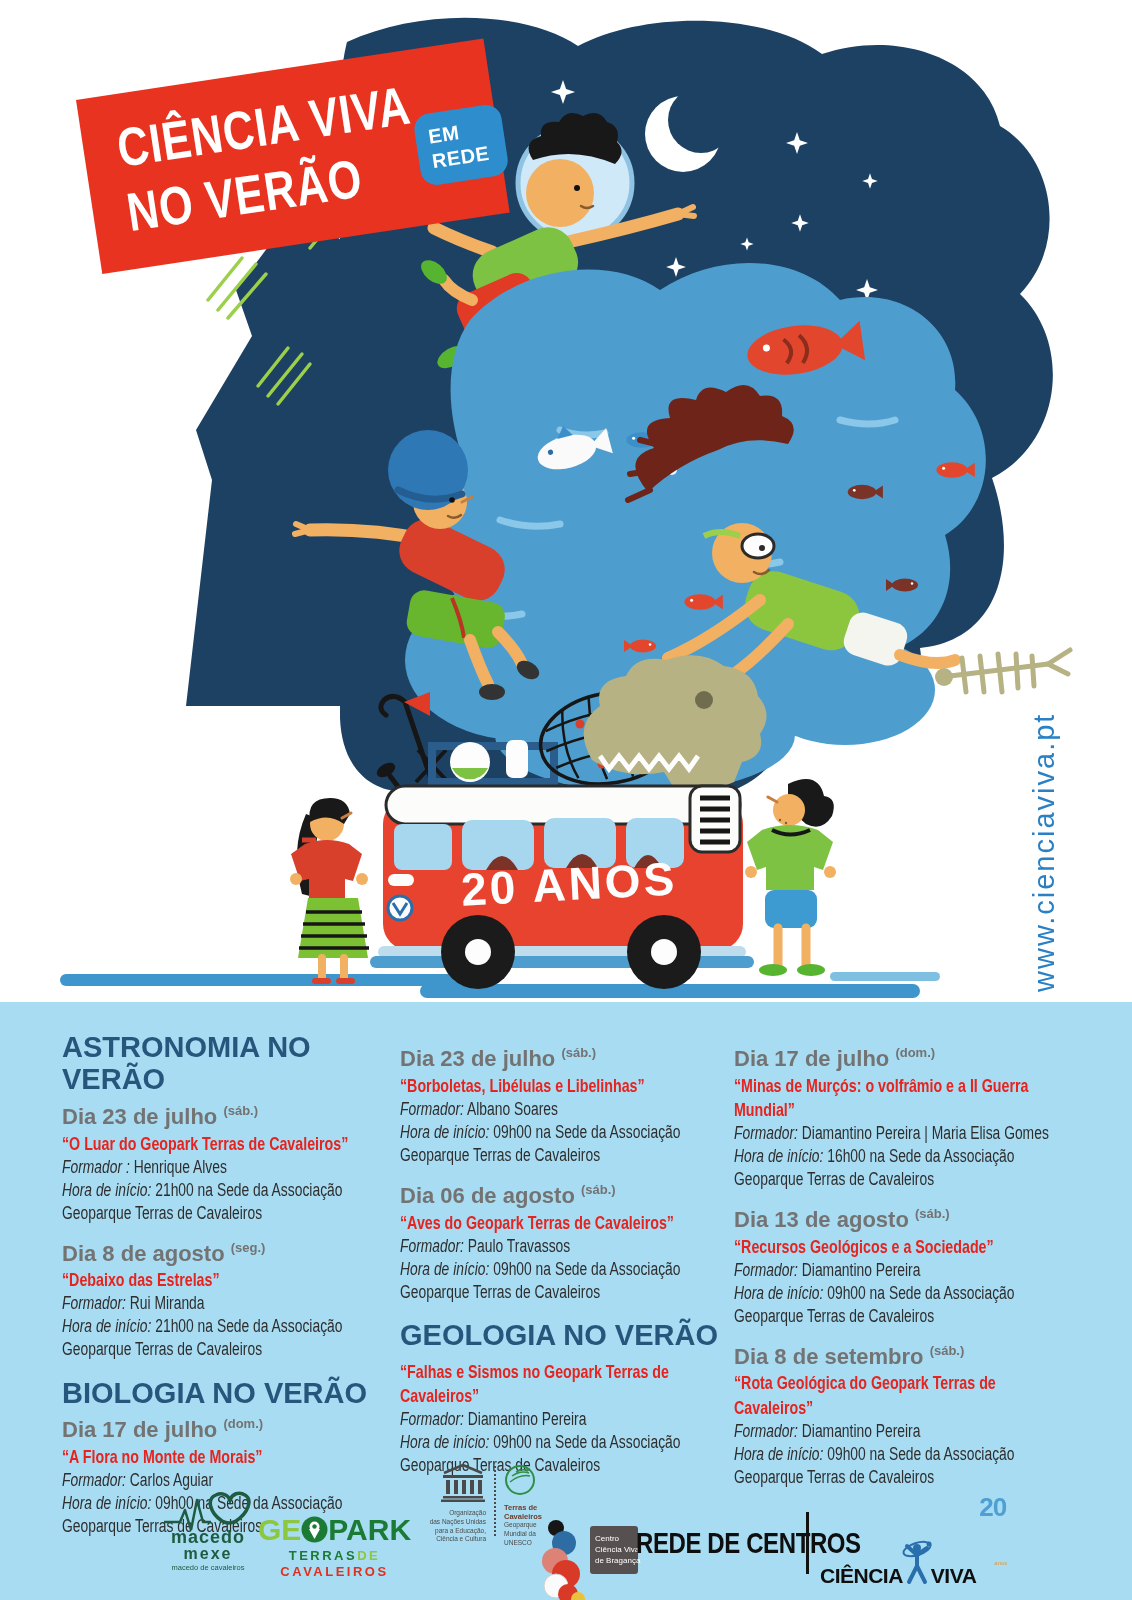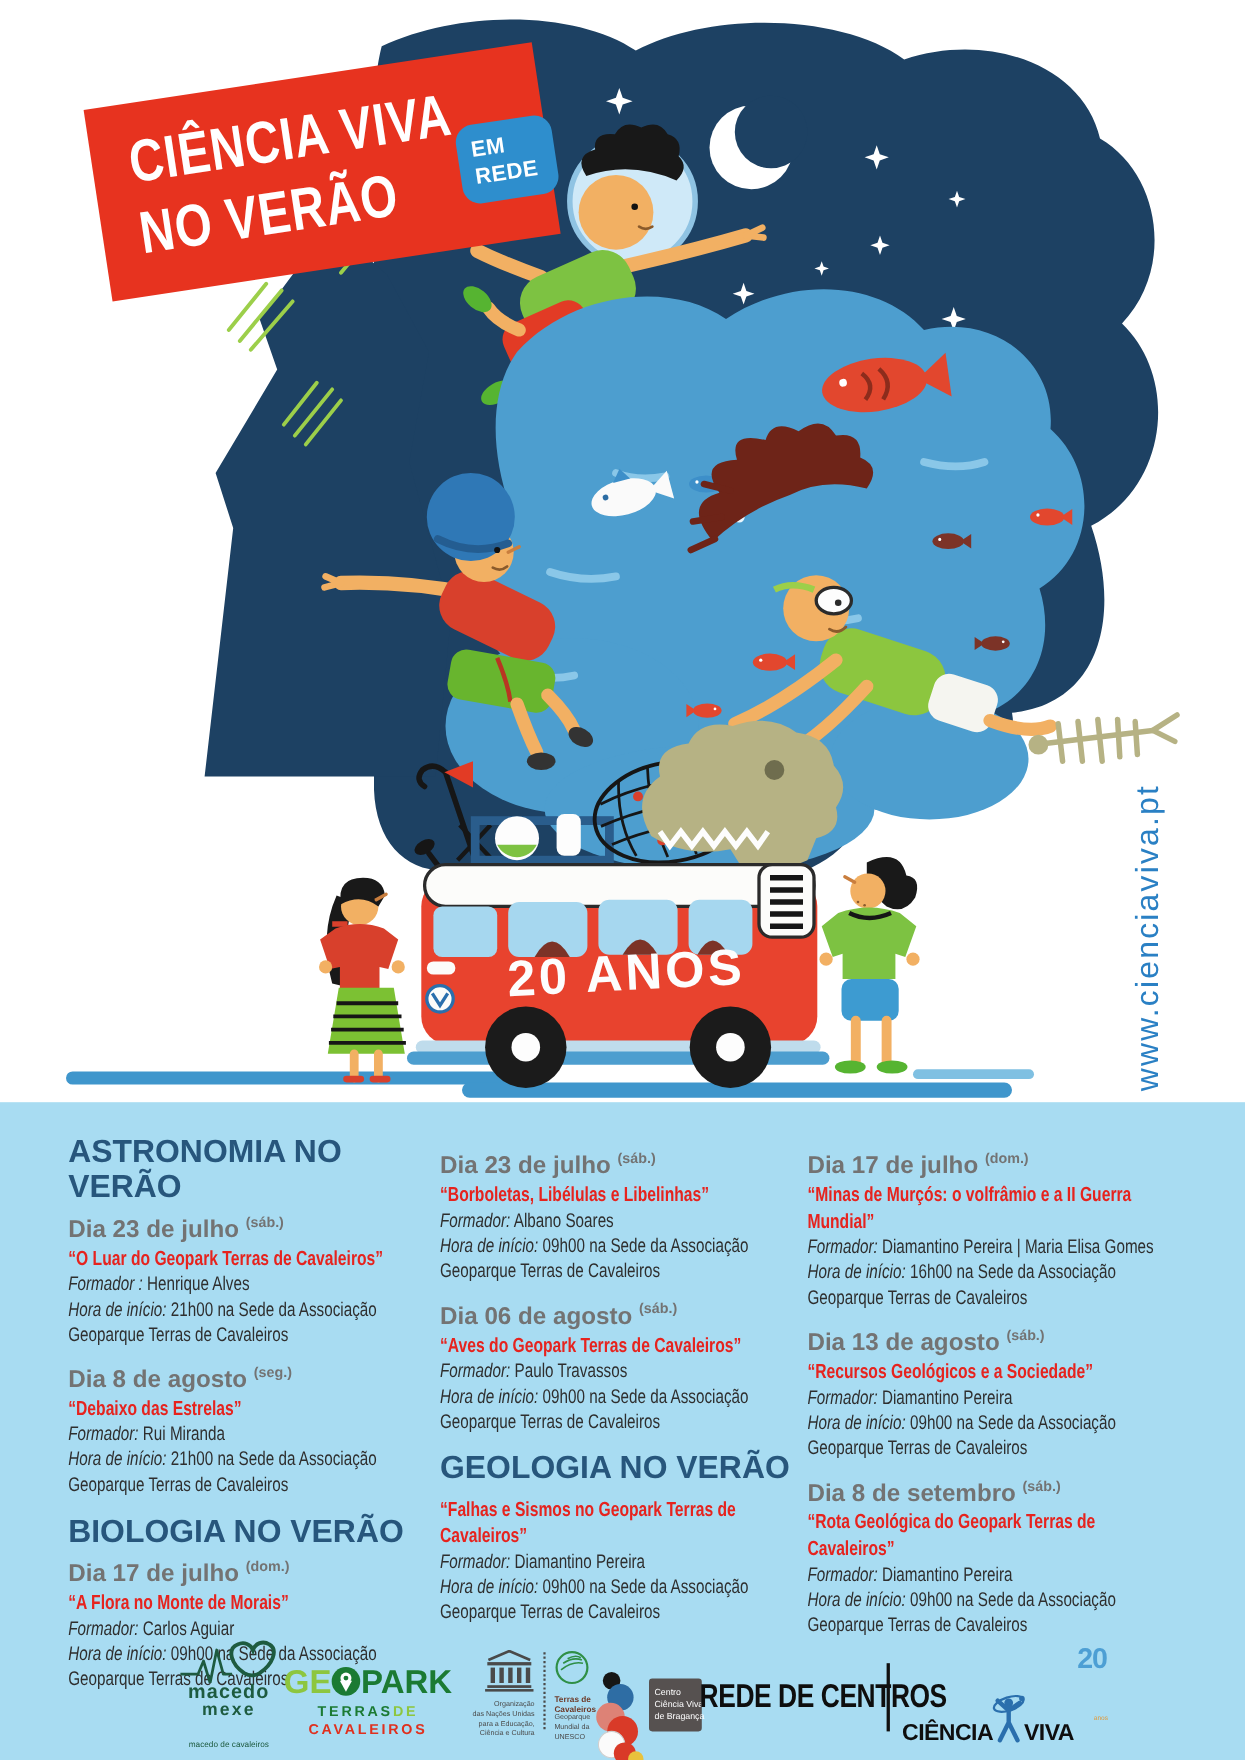--- a/index.html
+++ b/index.html
@@ -42,28 +42,28 @@
   .fit{width:130%;transform:scaleX(0.77);transform-origin:0 0;}
   .title{font-size:18.5px;font-weight:bold;color:#e6231e;line-height:1.3;margin-top:1px;}
   .line{font-size:18px;color:#2e2e2e;line-height:1.28;}
   .line i{font-style:italic;}
 
   
   .f-item{position:absolute;z-index:4;}
   .f-macedo{left:158px;top:1490px;width:100px;text-align:center;color:#1e5b40;}
   .mac1{font-size:18px;font-weight:bold;margin-top:-6px;letter-spacing:1px;line-height:1;}
   .mac2{font-size:16px;font-weight:bold;margin-top:0;line-height:1;letter-spacing:2px;}
-  .mac3{font-size:7.5px;margin-top:18px;}
+  .mac3{font-size:7.5px;margin-top:1px;}
   .f-geopark{left:252px;top:1515px;width:165px;text-align:center;line-height:1;}
   .gp1{font-size:30px;font-weight:bold;white-space:nowrap;}
   .geo{color:#8dc63f;} .park{color:#1b7a33;}
   .gp2{font-size:13px;font-weight:bold;letter-spacing:2.5px;color:#1b7a33;margin-top:4px;}
   .gp2 .de{color:#8dc63f;}
   .gp3{font-size:13px;font-weight:bold;letter-spacing:2.5px;color:#e0301e;margin-top:3px;}
-  .f-unesco{left:420px;top:1500px;display:flex;align-items:flex-start;gap:8px;}
+  .f-unesco{left:420px;top:1464px;display:flex;align-items:flex-start;gap:8px;}
   .un-left{width:66px;text-align:right;}
   .un-org{font-size:6.5px;color:#4a4a4a;line-height:1.35;margin-top:3px;}
   .un-div{border-left:2px dotted #4a4a4a;height:70px;margin-top:2px;}
   .un-right{width:62px;text-align:left;}
   .un-title{font-size:7.5px;font-weight:bold;color:#6e3b2a;line-height:1.2;margin-top:3px;}
   .un-lines{font-size:6.5px;color:#4a4a4a;line-height:1.35;}
   .f-braganca{left:540px;top:1516px;text-align:right;}
   .f-rede{left:636px;top:1526px;font-size:30px;font-weight:bold;color:#0e0e0e;
           white-space:nowrap;transform:scaleX(0.8);transform-origin:0 0;letter-spacing:-0.5px;}
   .f-divider{left:806px;top:1512px;width:3px;height:62px;background:#111;}

